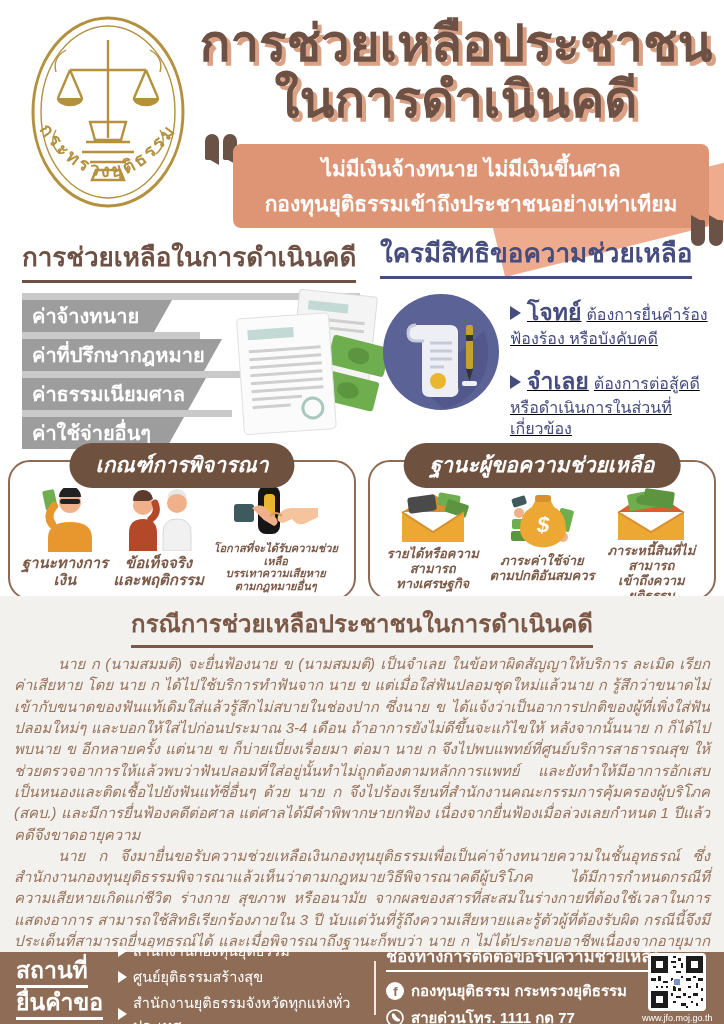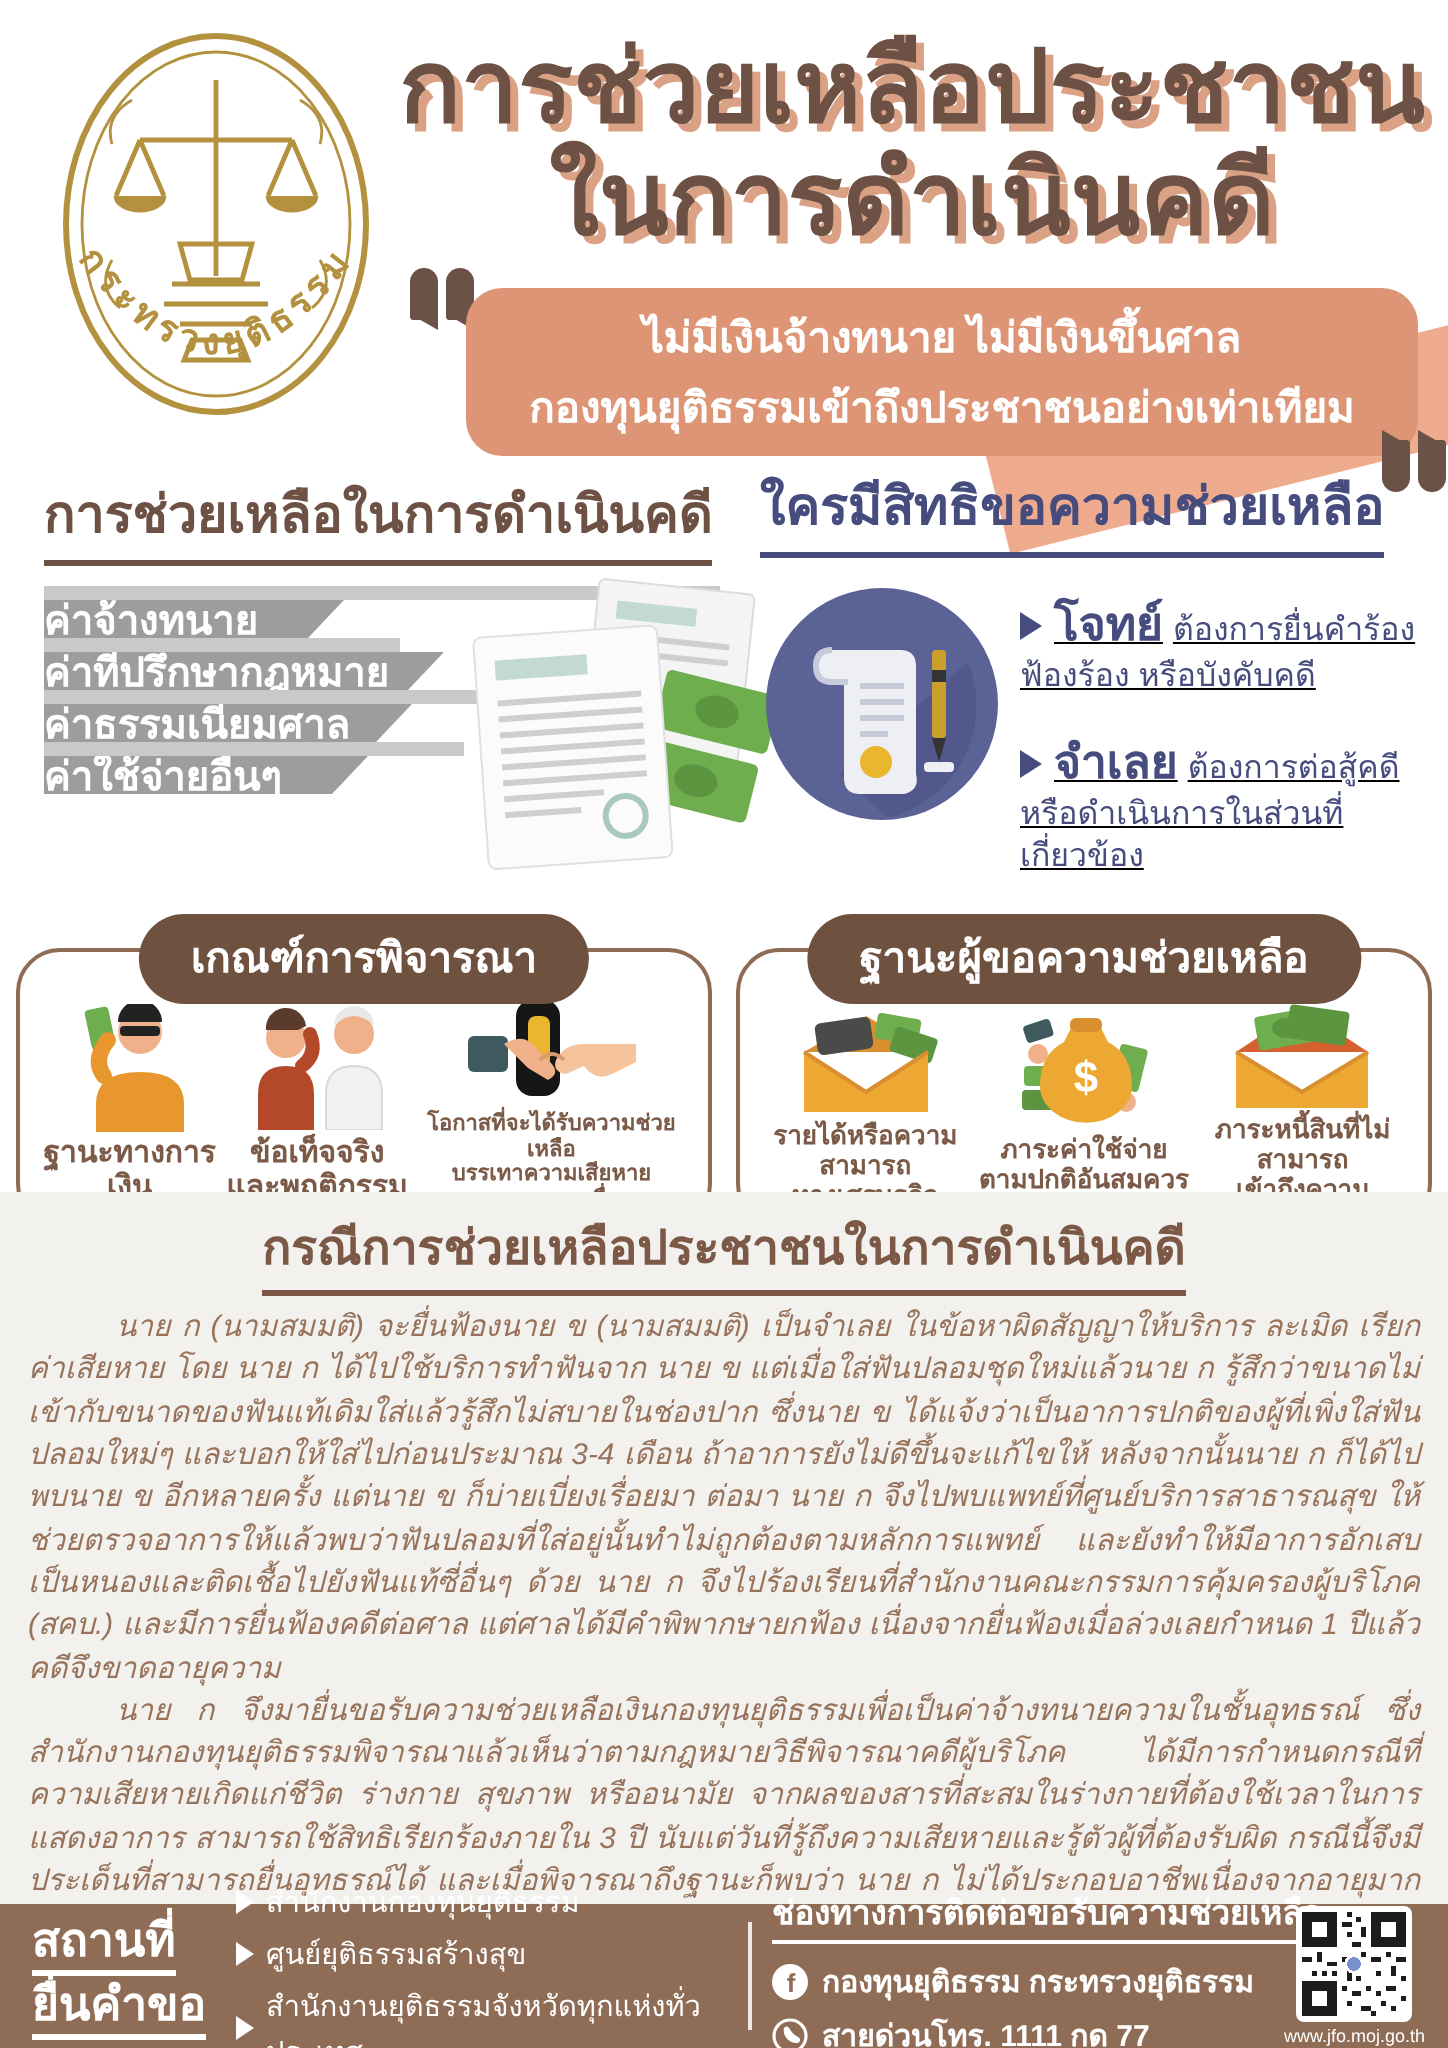--- a/index.html
+++ b/index.html
@@ -11,21 +11,21 @@
   .corner-band { position:absolute; top:186px; right:-50px; width:280px; height:58px;
     background:#eeab8d; transform:rotate(-14deg); z-index:0; }
 
   
   .logo { position:absolute; left:16px; top:10px; width:184px; height:214px; z-index:2; }
   .title-block { position:absolute; left:198px; top:16px; width:516px; text-align:center; z-index:2; }
   .title-line { font-size:51px; font-weight:800; color:#6d5144; line-height:1.1;
     text-shadow:4px 4px 0 #daa184; letter-spacing:0; }
   .quote-wrap { position:absolute; left:205px; top:128px; width:512px; z-index:2; }
   .quote-box { position:absolute; left:28px; top:16px; width:476px; height:84px;
-    background:#dd9576; border-radius:18px; color:#fff; text-align:center;
+    background:#dd9576; border-radius:8px; color:#fff; text-align:center;
     display:flex; flex-direction:column; justify-content:center; gap:2px; }
   .quote-l1 { font-size:21px; font-weight:800; }
   .quote-l2 { font-size:21px; font-weight:800; }
   .qmark { position:absolute; width:34px; height:26px; }
   .qmark span { position:absolute; top:0; width:14px; height:26px; background:#6b5246;
     border-radius:8px 8px 2px 2px; }
   .qmark span::after { content:""; position:absolute; left:0; bottom:-5px; width:0; height:0;
     border-left:14px solid transparent; border-top:8px solid #6b5246; }
   .qmark .q2 { left:18px; }
   .qmark.open { left:0; top:6px; }
@@ -34,36 +34,36 @@
   
   .sec2 { position:absolute; left:0; top:228px; width:724px; height:218px; z-index:1; }
   .sec2-left { position:absolute; left:22px; top:8px; width:344px; }
   .sec-h-brown { display:inline-block; font-size:26px; font-weight:800; color:#6d5144;
     border-bottom:3px solid #6d5144; padding-bottom:3px; }
   .sec-h-navy { display:inline-block; font-size:26px; font-weight:800; color:#464c7d;
     border-bottom:3px solid #464c7d; padding-bottom:3px; }
   .banners { position:relative; margin-top:10px; width:344px; }
   .bar-light { height:7px; background:#c9c9c9; margin-bottom:0; }
   .bar-light.top { width:338px; }
-  .banner { height:19px; background:#9d9d9d; color:#fff; font-weight:800; font-size:20px;
-    display:flex; align-items:center; 
+  .banner { height:32px; background:#9d9d9d; color:#fff; font-weight:800; font-size:20px;
+    display:flex; align-items:center; padding-left:10px;
     clip-path:polygon(0 0,100% 0,calc(100% - 18px) 100%,0 100%); }
   .docs-illu { position:absolute; left:210px; top:52px; width:158px; height:148px; }
   .sec2-right { position:absolute; left:380px; top:4px; width:334px; }
   .elig-row { display:flex; margin-top:12px;text-decoration:underline; }
   .elig-icon { width:122px; height:122px; flex:0 0 122px; }
   .elig-bullets { margin-left:8px; padding-top:6px; }
   .elig-item { margin-bottom:16px; color:#464c7d; font-size:16px; line-height:1.35; }
   .tri { display:inline-block; width:0; height:0; border-top:7px solid transparent;
     border-bottom:7px solid transparent; border-left:11px solid #464c7d; margin-right:6px; }
   .term { font-size:23px; font-weight:800; margin-right:5px; }
 
   
-  .info-box { position:absolute; top:474px; height:140px; border:2px solid #8d6b54;
-    border-radius:22px; background:#fff; z-index:1; }
+  .info-box { position:absolute; top:460px; height:140px; border:2px solid #8d6b54;
+    border-radius:22px; background:#fff; z-index:1;font-style:italic; }
   .box1 { left:8px; width:348px; }
   .box2 { left:368px; width:348px; }
   .box-badge { position:absolute; left:50%; top:-19px; transform:translateX(-50%);
     background:#6f5140; color:#fff; font-size:21px; font-weight:800; white-space:nowrap;
     padding:5px 26px 7px; border-radius:26px; }
   .box-cells { display:flex; height:100%; padding:24px 8px 6px; }
   .cell { flex:1; display:flex; flex-direction:column; align-items:center; justify-content:flex-start; }
   .cell .icon-slot { height:68px; display:flex; align-items:center; justify-content:center; }
   .cell-label { color:#7c5a48; font-weight:800; text-align:center; white-space:pre-line; line-height:1.15; }
   .fs15 { font-size:15px; } .fs11 { font-size:11px; font-weight:700; } .fs12 { font-size:13px; font-weight:700; }

